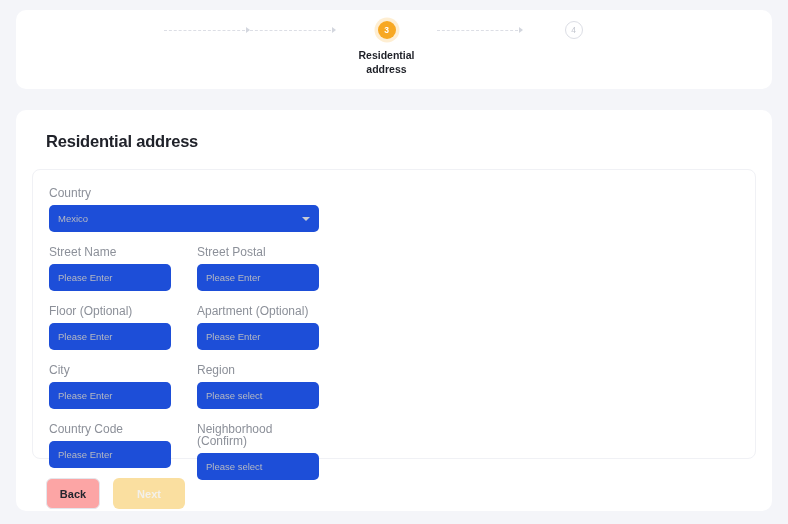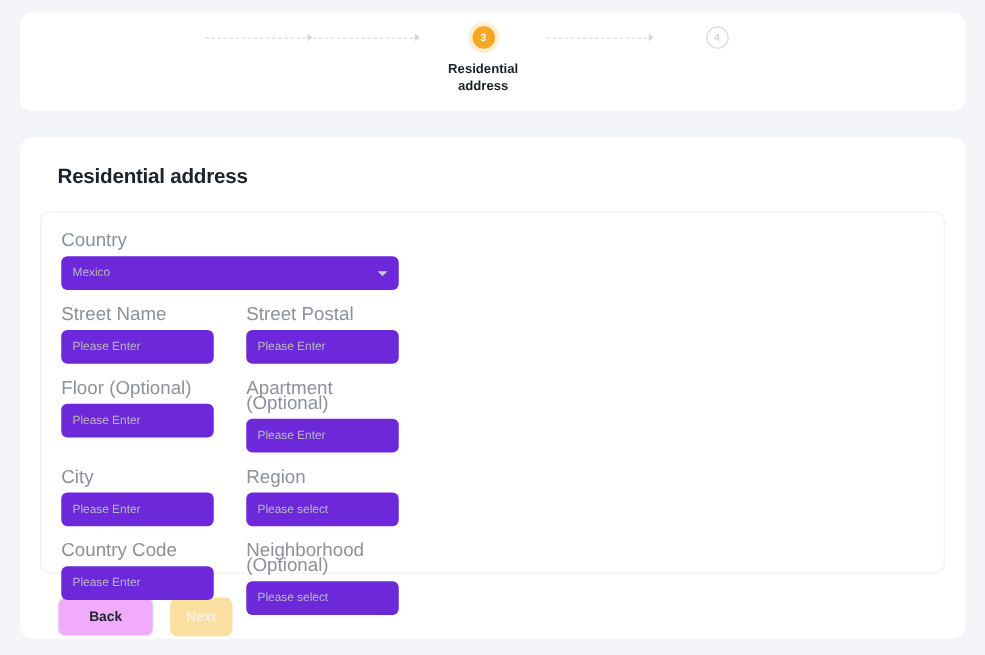--- a/index.html
+++ b/index.html
@@ -137,29 +137,29 @@
   .field-row {
     display: flex;
     gap: 26px;
     margin-bottom: 14px;
   }
 
   .field { width: 122px; }
   .field.wide { width: 270px; }
 
   .field-label {
-    font-size: 15px;
+    font-size: 12px;
     color: #8c9099;
     margin-bottom: 6px;
     line-height: 12px;
   }
 
   .field-input {
     height: 27px;
-    background: #6d28d9;
+    background: #1d4ed8;
     border: none;
     border-radius: 5px;
     width: 100%;
     padding: 0 9px;
     font-family: "Liberation Sans", sans-serif;
     font-size: 9.5px;
     color: #b6b9c2;
     display: flex;
     align-items: center;
     position: relative;
@@ -191,28 +191,28 @@
     font-size: 11px;
     font-weight: bold;
     font-family: "Liberation Sans", sans-serif;
     display: flex;
     align-items: center;
     justify-content: center;
     cursor: pointer;
   }
 
   .btn-back {
-    width: 77px;
-    background: #f0abfc;
+    width: 54px;
+    background: #fca5a5;
     border: 1px solid #e4e6ec;
     color: #24262e;
   }
 
   .btn-next {
-    width: 50px;
+    width: 72px;
     background: #fadfa0;
     border: none;
     color: #f3f0ea;
   }
 </style>
 </head>
 <body>
 
 <div class="page">
 
@@ -296,21 +296,21 @@
           </div>
         </div>
         <div class="field-row">
           <div class="field">
             <div class="field-label">Country Code</div>
             <div class="field-input">
               <span class="ph">Please Enter</span>
             </div>
           </div>
           <div class="field">
-            <div class="field-label">Neighborhood (Optional)</div>
+            <div class="field-label">Neighborhood (Confirm)</div>
             <div class="field-input">
               <span class="ph">Please select</span>
             </div>
           </div>
         </div>
       </div>
 
     <div class="footer">
       <div class="btn btn-back">Back</div>
       <div class="btn btn-next">Next</div>

